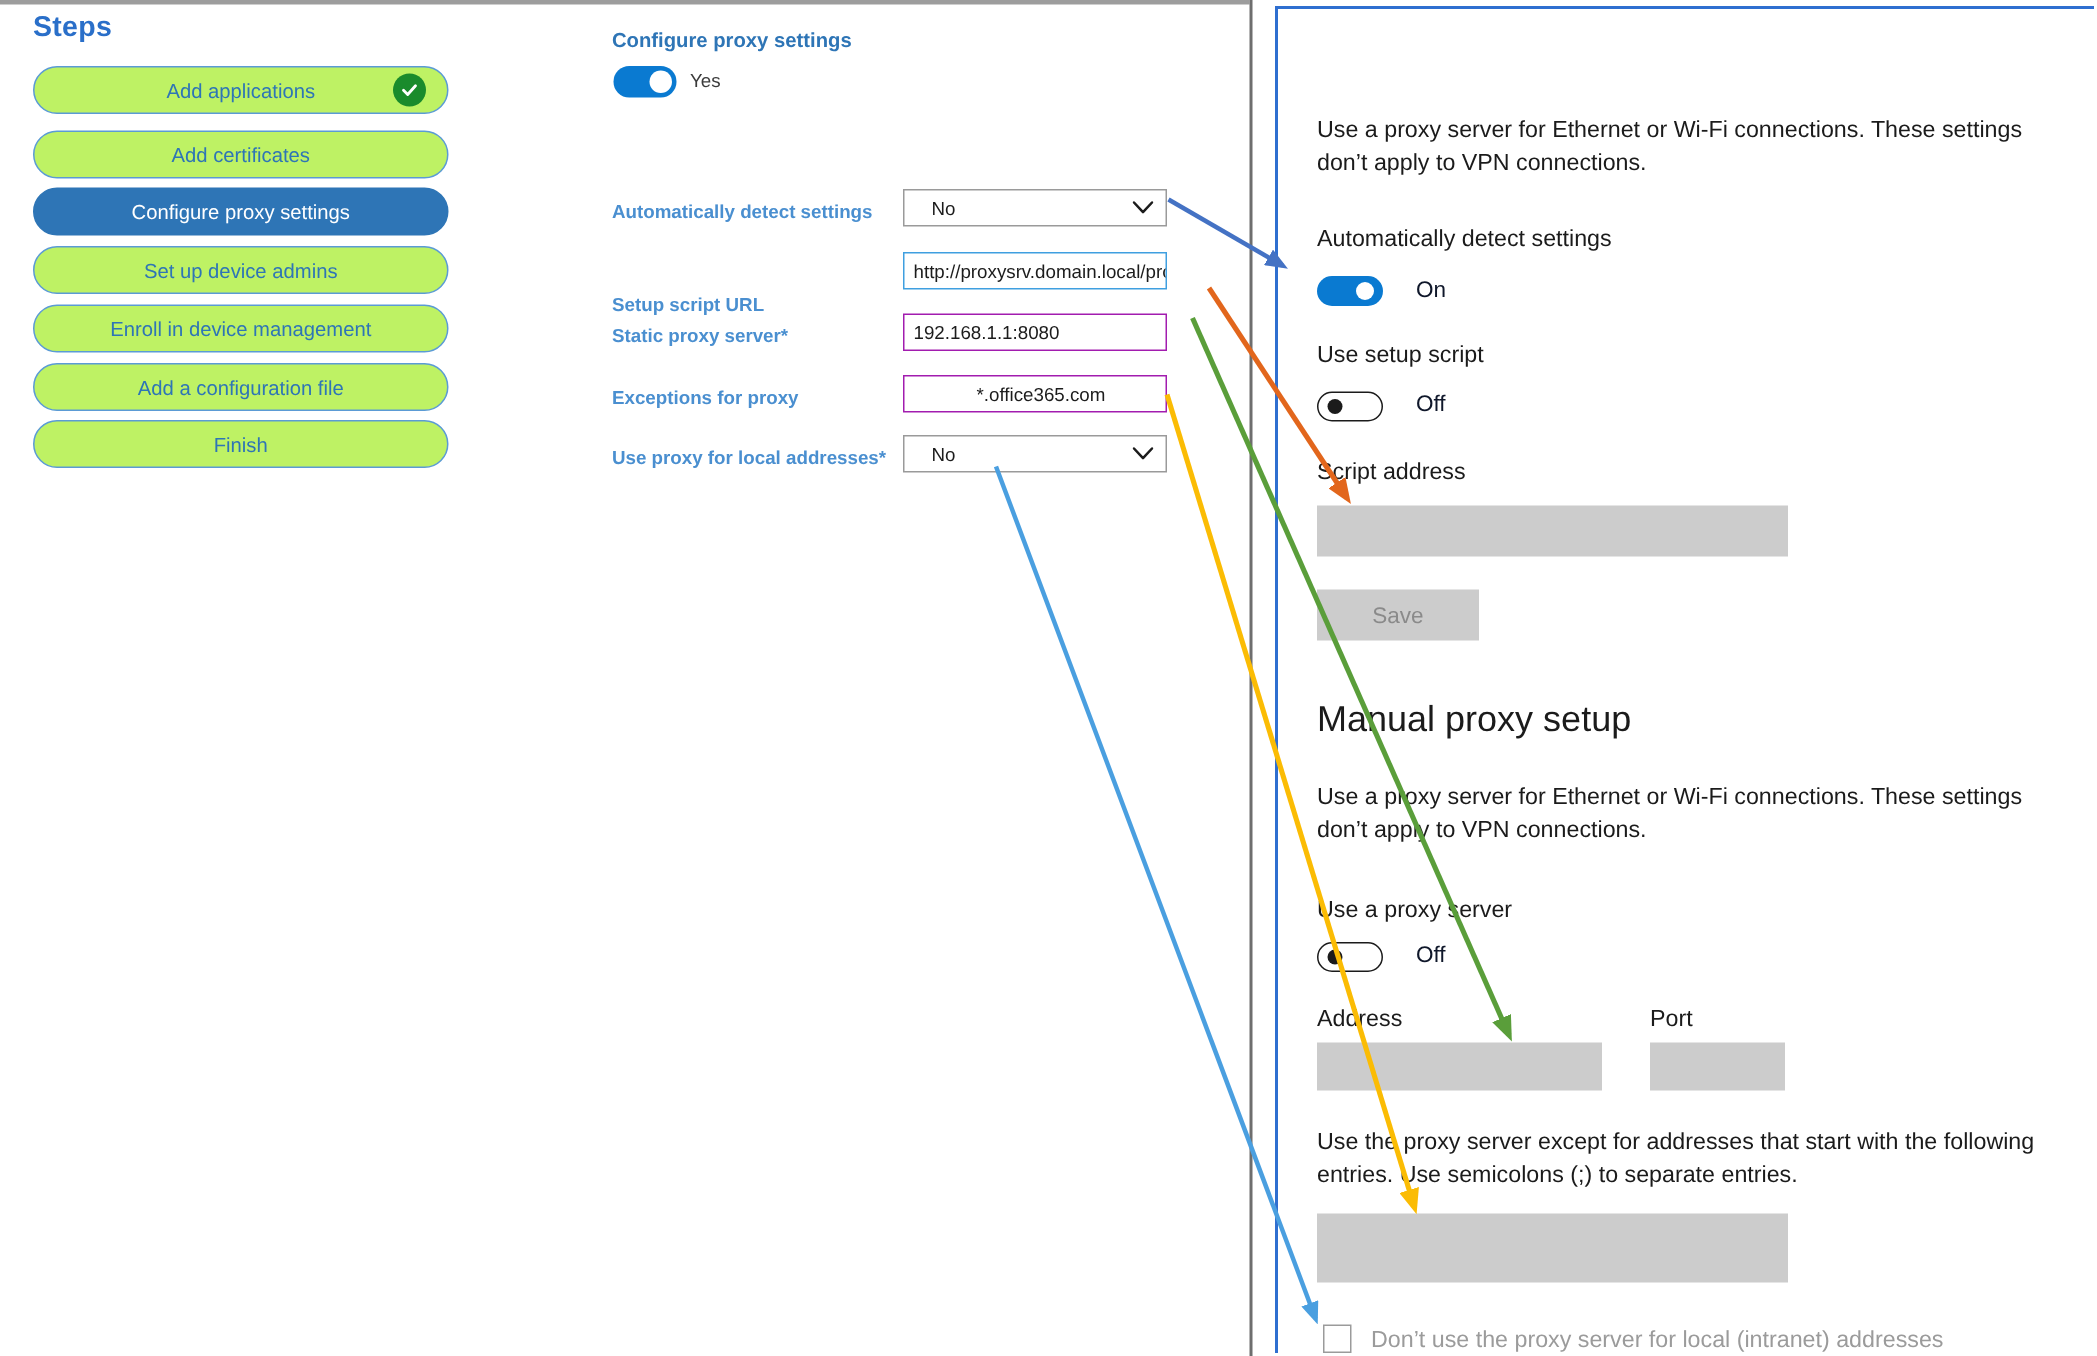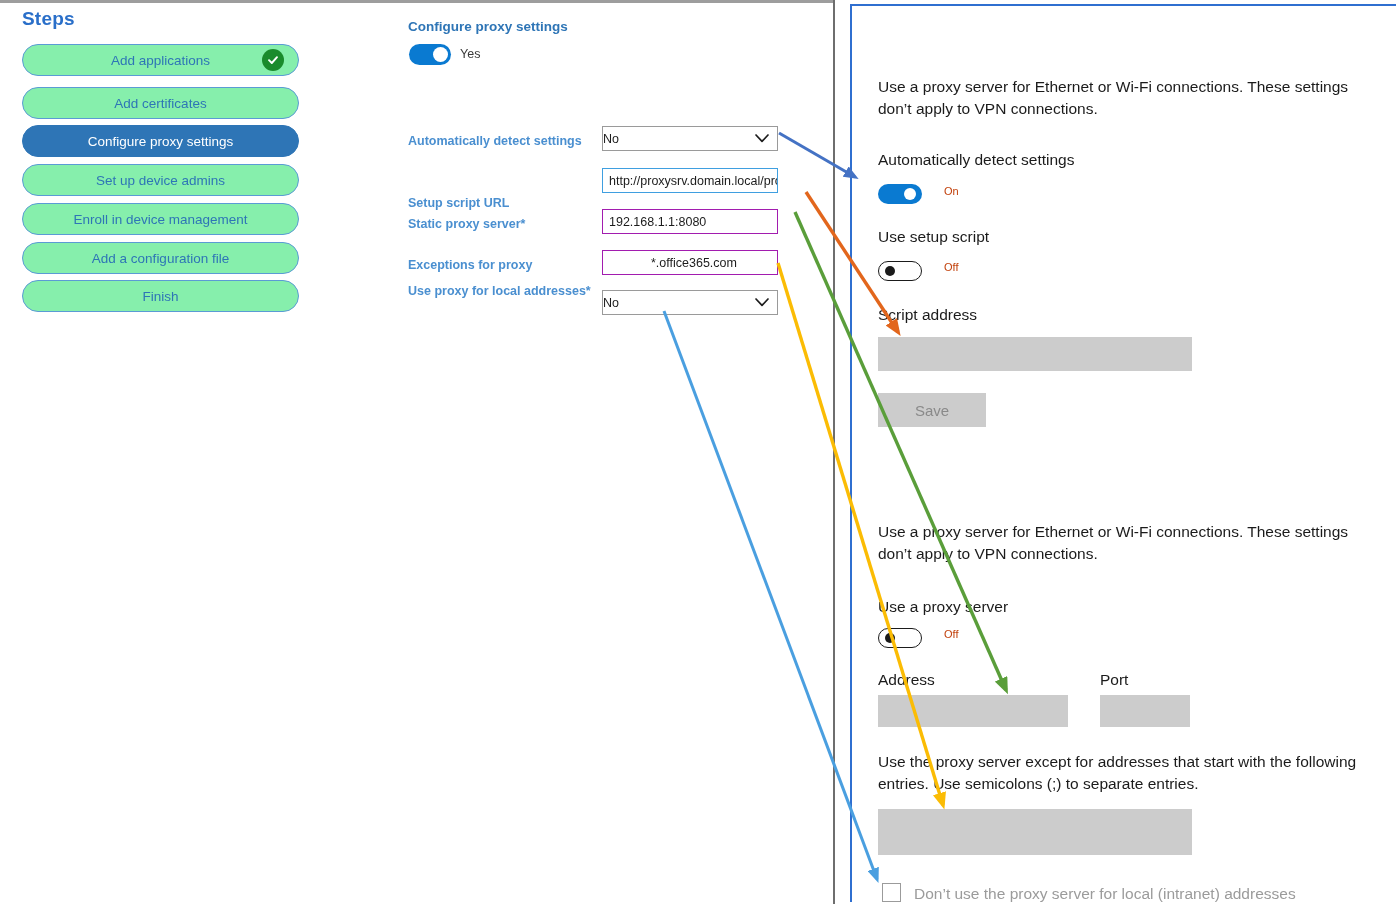--- a/index.html
+++ b/index.html
@@ -23,21 +23,21 @@
   }
 
   
   .steps-title{
     position:absolute;left:22px;top:8px;
     font-size:19px;font-weight:bold;color:#2a6fc9;
     letter-spacing:0.2px;
   }
   .step-btn{
     position:absolute;left:22px;width:277px;height:32px;
-    border:1px solid #5b9bd5;border-radius:16px;background:#86efac;
+    border:1px solid #5b9bd5;border-radius:16px;background:#bef264;
     color:#2e75b6;font-size:13.5px;
     display:flex;align-items:center;justify-content:center;
     box-sizing:border-box;
   }
   .step-btn.active{
     background:#2e75b6;border-color:#2e75b6;color:#ffffff;
   }
   .step-check{
     position:absolute;right:14px;top:50%;transform:translateY(-50%);
     width:22px;height:22px;border-radius:50%;
@@ -72,21 +72,21 @@
     border:1px solid #a21caf;background:#ffffff;box-sizing:border-box;
     font-size:12.5px;color:#1c1c1c;
     display:flex;align-items:center;padding:0 6px;
     overflow:hidden;white-space:nowrap;
   }
   .f-input.focused{border:1.6px solid #3f9fe0;}
   .f-select{
     position:absolute;left:602px;width:176px;height:25px;
     border:1px solid #9a9a9a;background:#ffffff;box-sizing:border-box;
     font-size:12.5px;color:#1c1c1c;
-    display:flex;align-items:center;padding:0 0;
+    display:flex;align-items:center;padding:0 18px;
   }
   .chev{
     position:absolute;right:8px;top:50%;transform:translateY(-50%);
   }
 
   
   .win-panel{
     position:absolute;left:850px;top:4px;width:546px;height:898px;
     border:2px solid #2f6fd0;border-bottom:none;border-right:none;
     background:#ffffff;box-sizing:border-box;overflow:hidden;
@@ -104,21 +104,21 @@
   }
   .w-sw{
     position:absolute;left:26px;width:44px;height:20px;border-radius:10px;
     box-sizing:border-box;
   }
   .w-sw.on{background:#0a7ad1;}
   .w-sw.off{background:#ffffff;border:1.6px solid #1b1b1b;}
   .w-sw .k{position:absolute;border-radius:50%;}
   .w-sw.on .k{background:#ffffff;width:12px;height:12px;top:4px;right:6px;}
   .w-sw.off .k{background:#1b1b1b;width:10px;height:10px;top:4px;left:6px;}
-  .w-sw-txt{position:absolute;font-size:11px;color:#c2410c;}
+  .w-sw-txt{position:absolute;font-size:15px;color:#0f172a;}
   .w-box{
     position:absolute;background:#cccccc;
   }
   .w-save{
     position:absolute;left:877px;background:#cccccc;
     display:flex;align-items:center;justify-content:center;
     font-size:15px;color:#8a8a8a;
   }
   .w-check{
     position:absolute;width:19px;height:19px;border:1.6px solid #9b9b9b;
@@ -208,21 +208,21 @@
       <span>192.168.1.1:8080</span>
     </div>
 
     <div class="f-label" style="left:408px;top:258px;">
       <span>Exceptions for proxy</span><span class="req"></span>
     </div>
     <div class="f-input" style="top:250px;padding-left:48px;">
       <span>*.office365.com</span>
     </div>
 
-    <div class="f-label" style="left:408px;top:284px;">
+    <div class="f-label" style="left:408px;top:298px;">
       <span>Use proxy for local addresses</span><span class="req">*</span>
     </div>
     <div class="f-select" style="top:290px;">
       <span>No</span>
       <span class="chev">
         <svg width="14" height="9" viewBox="0 0 14 9">
             <path d="M1 1 L7 7.4 L13 1" stroke="#1c1c1c" stroke-width="1.7" fill="none" stroke-linecap="round" stroke-linejoin="round"></path>
           </svg>
       </span>
     </div>
@@ -243,20 +243,21 @@
       <div class="w-sw off" style="top:255px;">
         <span class="k"></span>
       </div>
       <div class="w-sw-txt" style="left:92px;top:255px;">Off</div>
 
       <div class="w-lbl" style="top:300px;">Script address</div>
       <div class="w-box" style="left:26px;top:331px;width:314px;height:34px;"></div>
 
       <div class="w-save" style="left:26px;top:387px;width:108px;height:34px;">Save</div>
 
+      <div class="w-h1" style="top:460px;">Manual proxy setup</div>
       <div class="w-p" style="top:515px;">Use a proxy server for Ethernet or Wi-Fi connections. These settings don’t apply to VPN connections.</div>
 
       <div class="w-lbl" style="top:592px;">Use a proxy server</div>
       <div class="w-sw off" style="top:622px;">
         <span class="k"></span>
       </div>
       <div class="w-sw-txt" style="left:92px;top:622px;">Off</div>
 
       <div class="w-lbl" style="top:665px;">Address</div>
       <div class="w-box" style="left:26px;top:689px;width:190px;height:32px;"></div>

